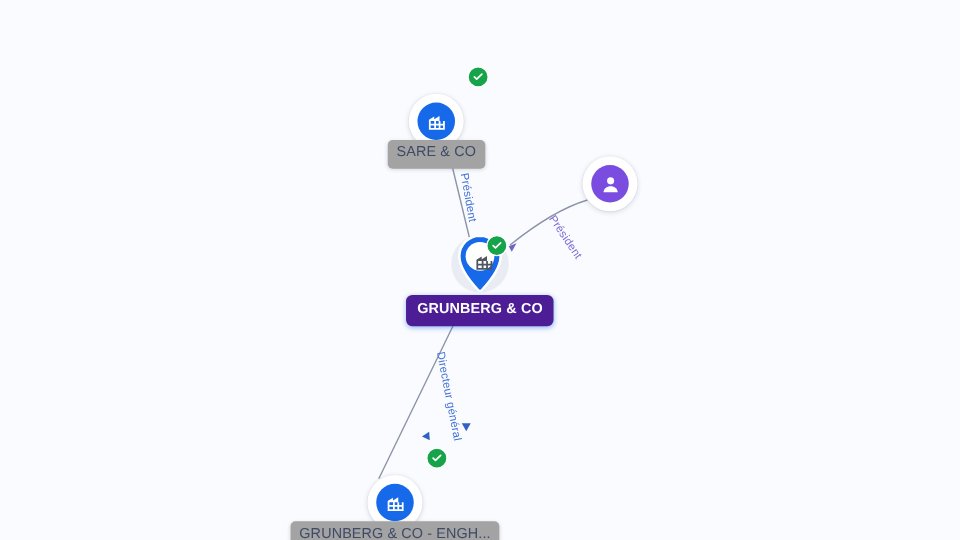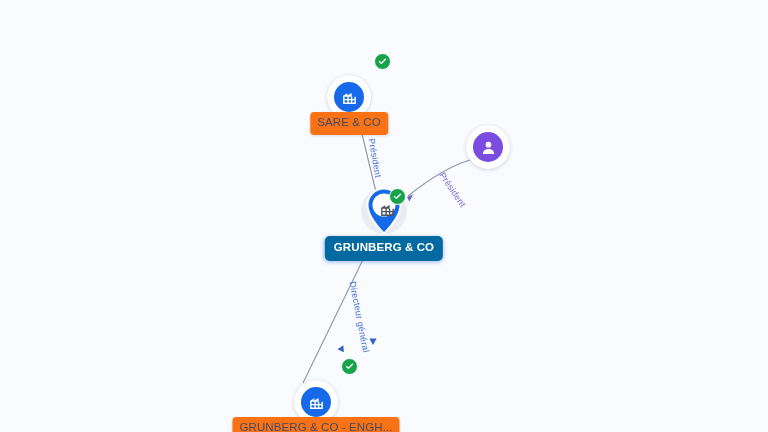--- a/index.html
+++ b/index.html
@@ -103,31 +103,31 @@
     justify-content: center;
   }
   .badge-check.on-circle { right: -20px; top: -22px; }
   .badge-check.on-pin { left: 31px; top: 4px; }
 
   
   .node-label {
     position: absolute;
     transform: translateX(-50%);
     white-space: nowrap;
-    background: #f97316;
+    background: #a3a3a3;
     color: #3f4a66;
     font-size: 11.5px;
     line-height: 1;
     padding: 5px 7px 6px 7px;
     border-radius: 4px;
     box-shadow: 0 1px 3px rgba(40,50,90,0.16);
     letter-spacing: 0.1px;
   }
   .node-label.selected {
-    background: #0369a1;
+    background: #4c1d95;
     color: #ffffff;
     font-weight: bold;
     border-radius: 5px;
     box-shadow: 0 1px 4px rgba(22,105,232,0.45);
     padding: 6px 9px 7px 9px;
   }
 
   
   .edge-label {
     position: absolute;

